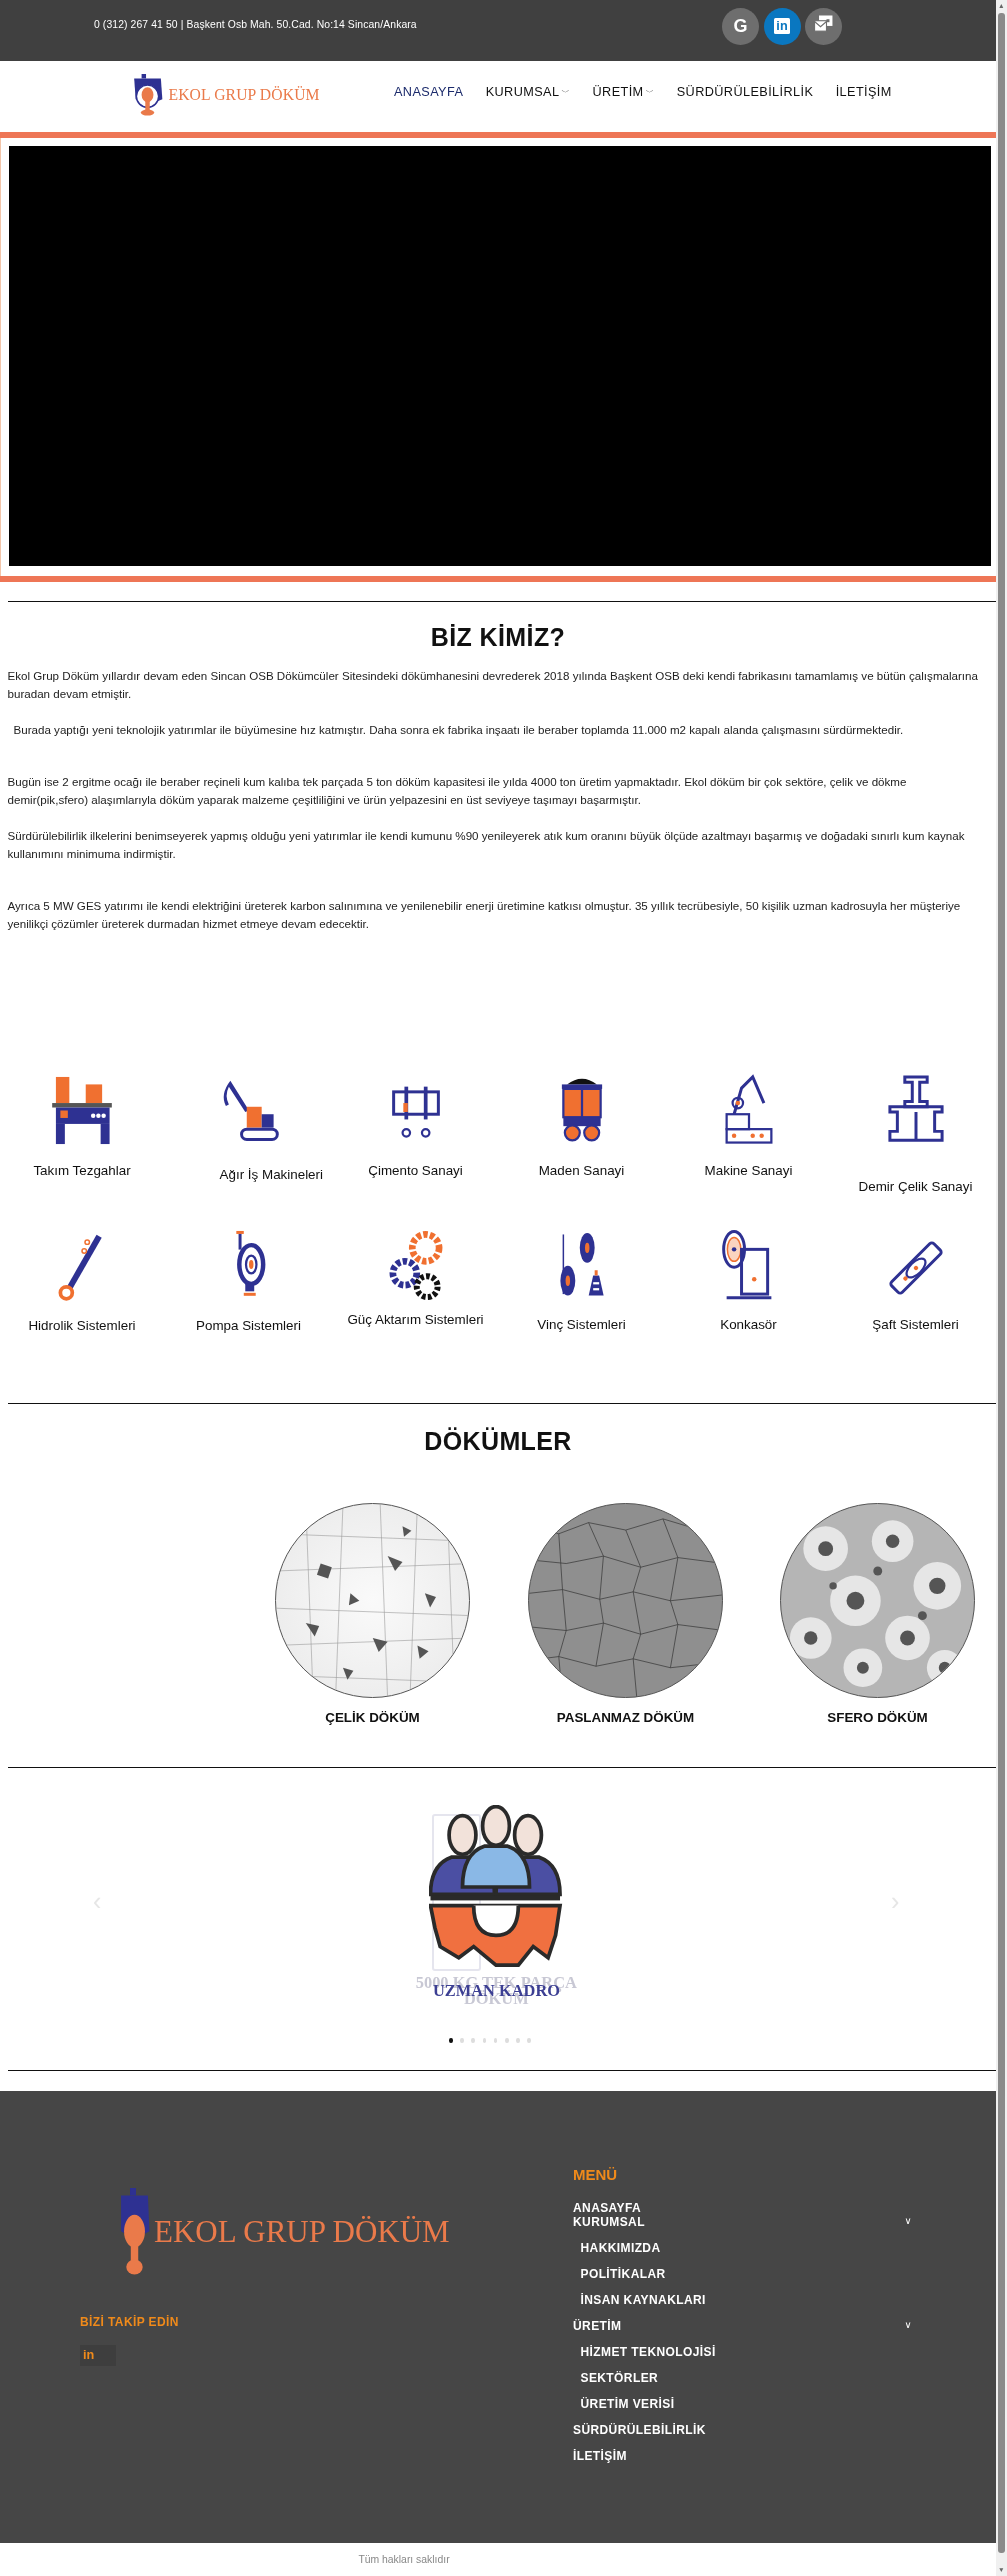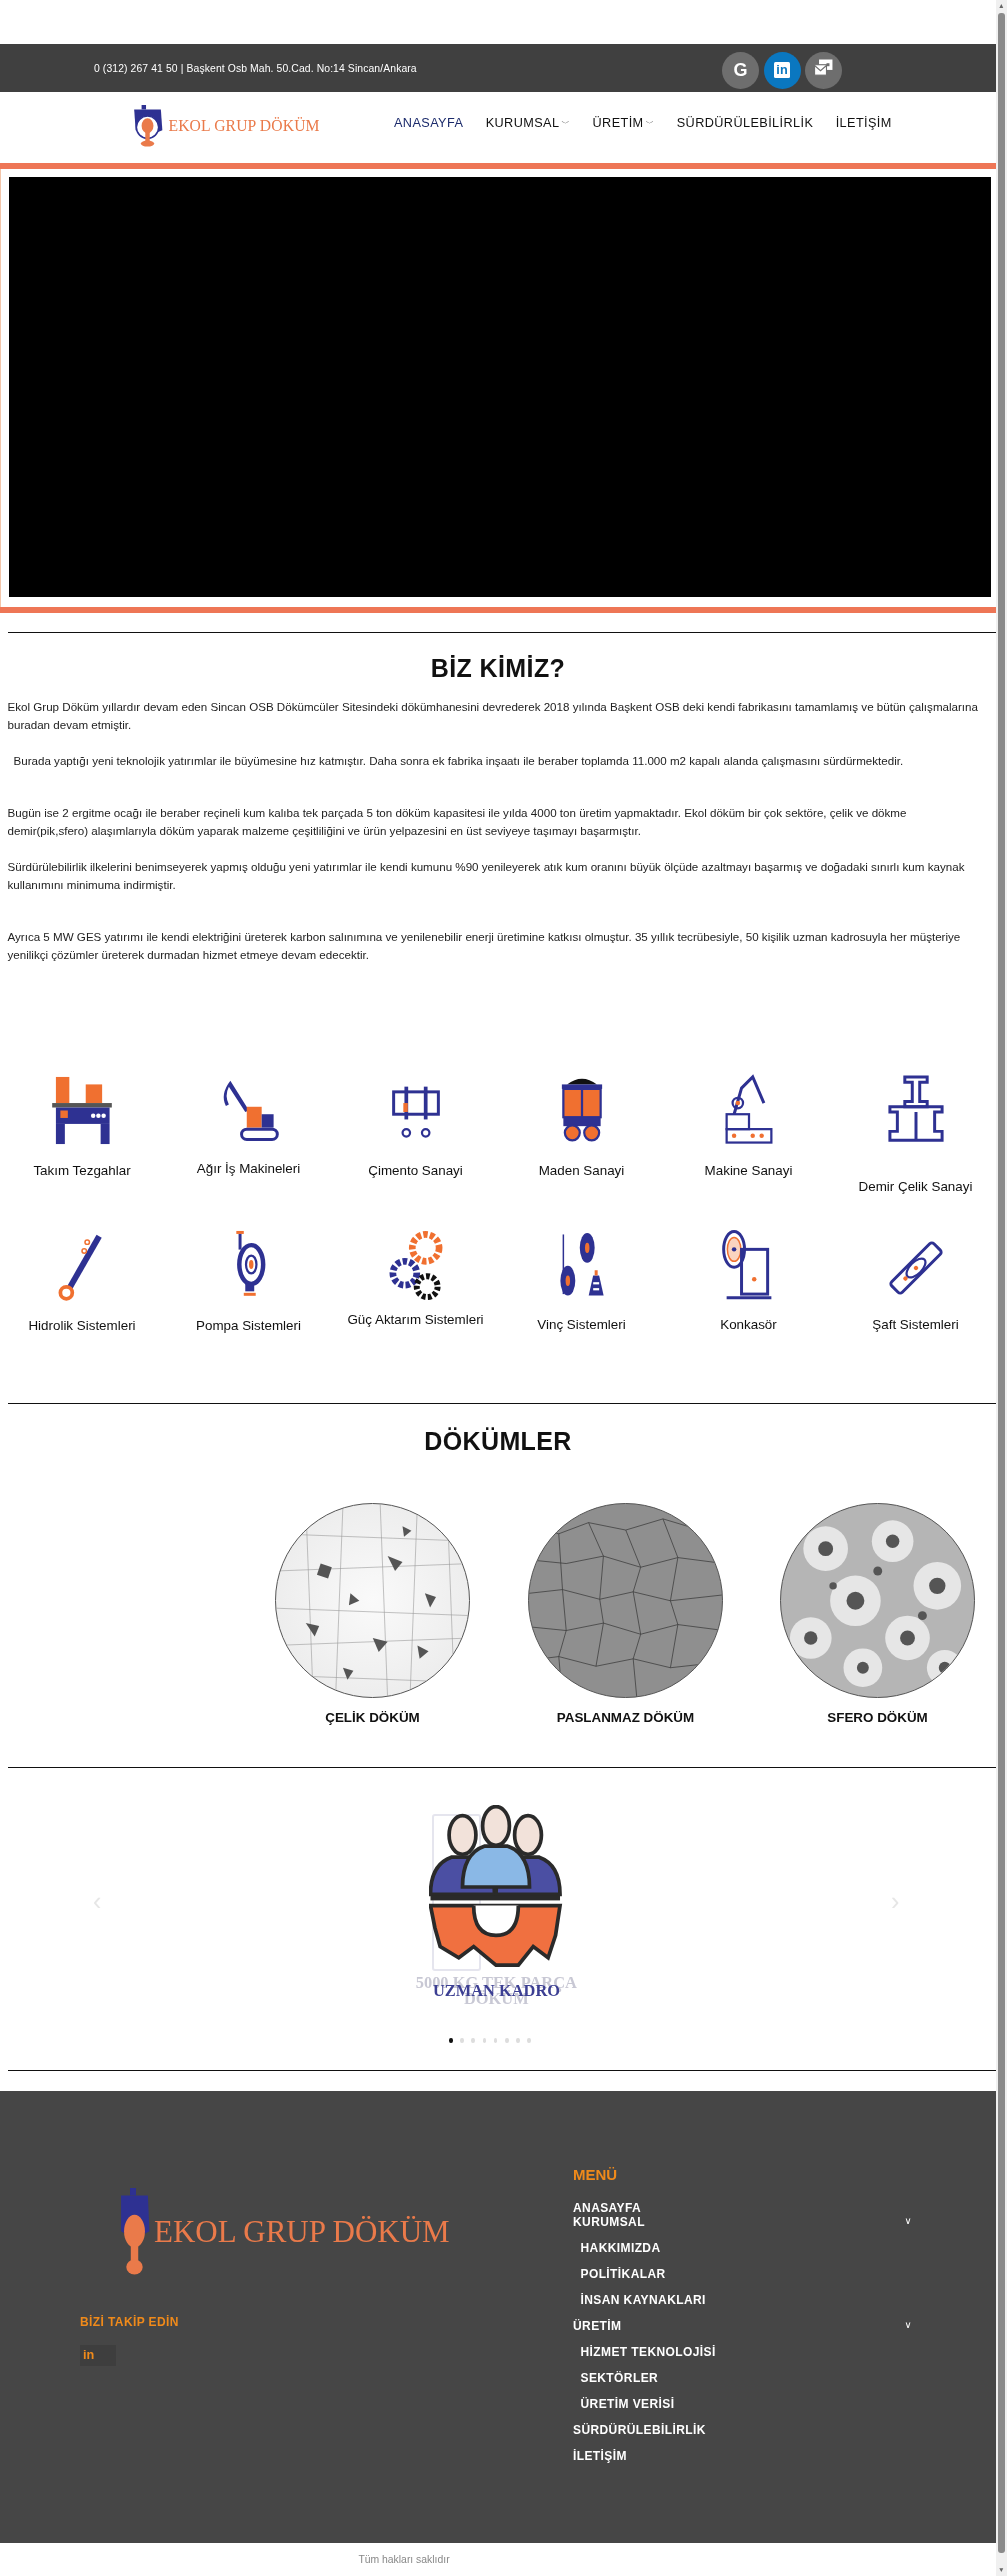--- a/index.html
+++ b/index.html
@@ -1,21 +1,21 @@
 <!DOCTYPE html>
 <html style="font-size:12px"><head>
 <meta charset="utf-8">
 <style>
   * { box-sizing: border-box; margin: 0; padding: 0; }
   html, body { width: 1007px; background: #ffffff; }
   body { font-family: "Liberation Sans", sans-serif; color: #222; position: relative; height: 2576px; overflow: hidden; }
   .page { width: 996px; position: absolute; left: 0; top: 0; }
 
   
-  .topbar { height: 48px; background: #404040; position: relative; margin-top: 44px; }
+  .topbar { height: 61px; background: #404040; position: relative; }
   .topbar .contact { position: absolute; left: 94px; top: 19.4px; color: #ffffff; font-size: 10.4px; letter-spacing: 0.1px; }
   .topbar .socials { position: absolute; left: 722px; top: 7.5px; display: flex; gap: 4.5px; }
   .soc { width: 37px; height: 37px; border-radius: 50%; display: flex; align-items: center; justify-content: center; color: #fff; font-weight: bold; font-size: 18px; }
   .soc.g { background: #6e6e6e; }
   .soc.li { background: #0a77c0; }
   .soc.mail { background: #6e6e6e; }
 
   
   .header { height: 71px; position: relative; background: #fff; }
   .logo { position: absolute; left: 131px; top: 12.7px; display: flex; align-items: center; }
@@ -180,21 +180,21 @@
     </div>
     <div class="svc" style="left:174px; top:1073px;">
       <div class="ico">
         <svg width="82" height="75" viewBox="0 0 110 100">
             <path d="M30 10 L55 50 L50 52 L28 18 Q22 30 28 42 L24 44 Q16 28 30 10Z" fill="#2e3192"></path>
             <rect x="52" y="45" width="20" height="28" fill="#f07030"></rect>
             <rect x="72" y="55" width="16" height="18" fill="#2e3192"></rect>
             <rect x="45" y="75" width="48" height="14" rx="7" fill="none" stroke="#2e3192" stroke-width="4"></rect>
           </svg>
       </div>
-      <div class="lbl" style="margin-top:6px;">Ağır İş Makineleri</div>
+      <div class="lbl" style="margin-top:12px;text-align:right;">Ağır İş Makineleri</div>
     </div>
     <div class="svc" style="left:341px; top:1073px;">
       <div class="ico">
         <svg width="82" height="75" viewBox="0 0 110 100">
             <rect x="25" y="25" width="60" height="30" fill="none" stroke="#2e3192" stroke-width="4"></rect>
             <line x1="42" y1="18" x2="42" y2="62" stroke="#2e3192" stroke-width="5"></line>
             <line x1="68" y1="18" x2="68" y2="62" stroke="#2e3192" stroke-width="5"></line>
             <rect x="38" y="40" width="6" height="12" fill="#f07030"></rect>
             <circle cx="42" cy="80" r="5" fill="none" stroke="#2e3192" stroke-width="3"></circle>
             <circle cx="68" cy="80" r="5" fill="none" stroke="#2e3192" stroke-width="3"></circle>

